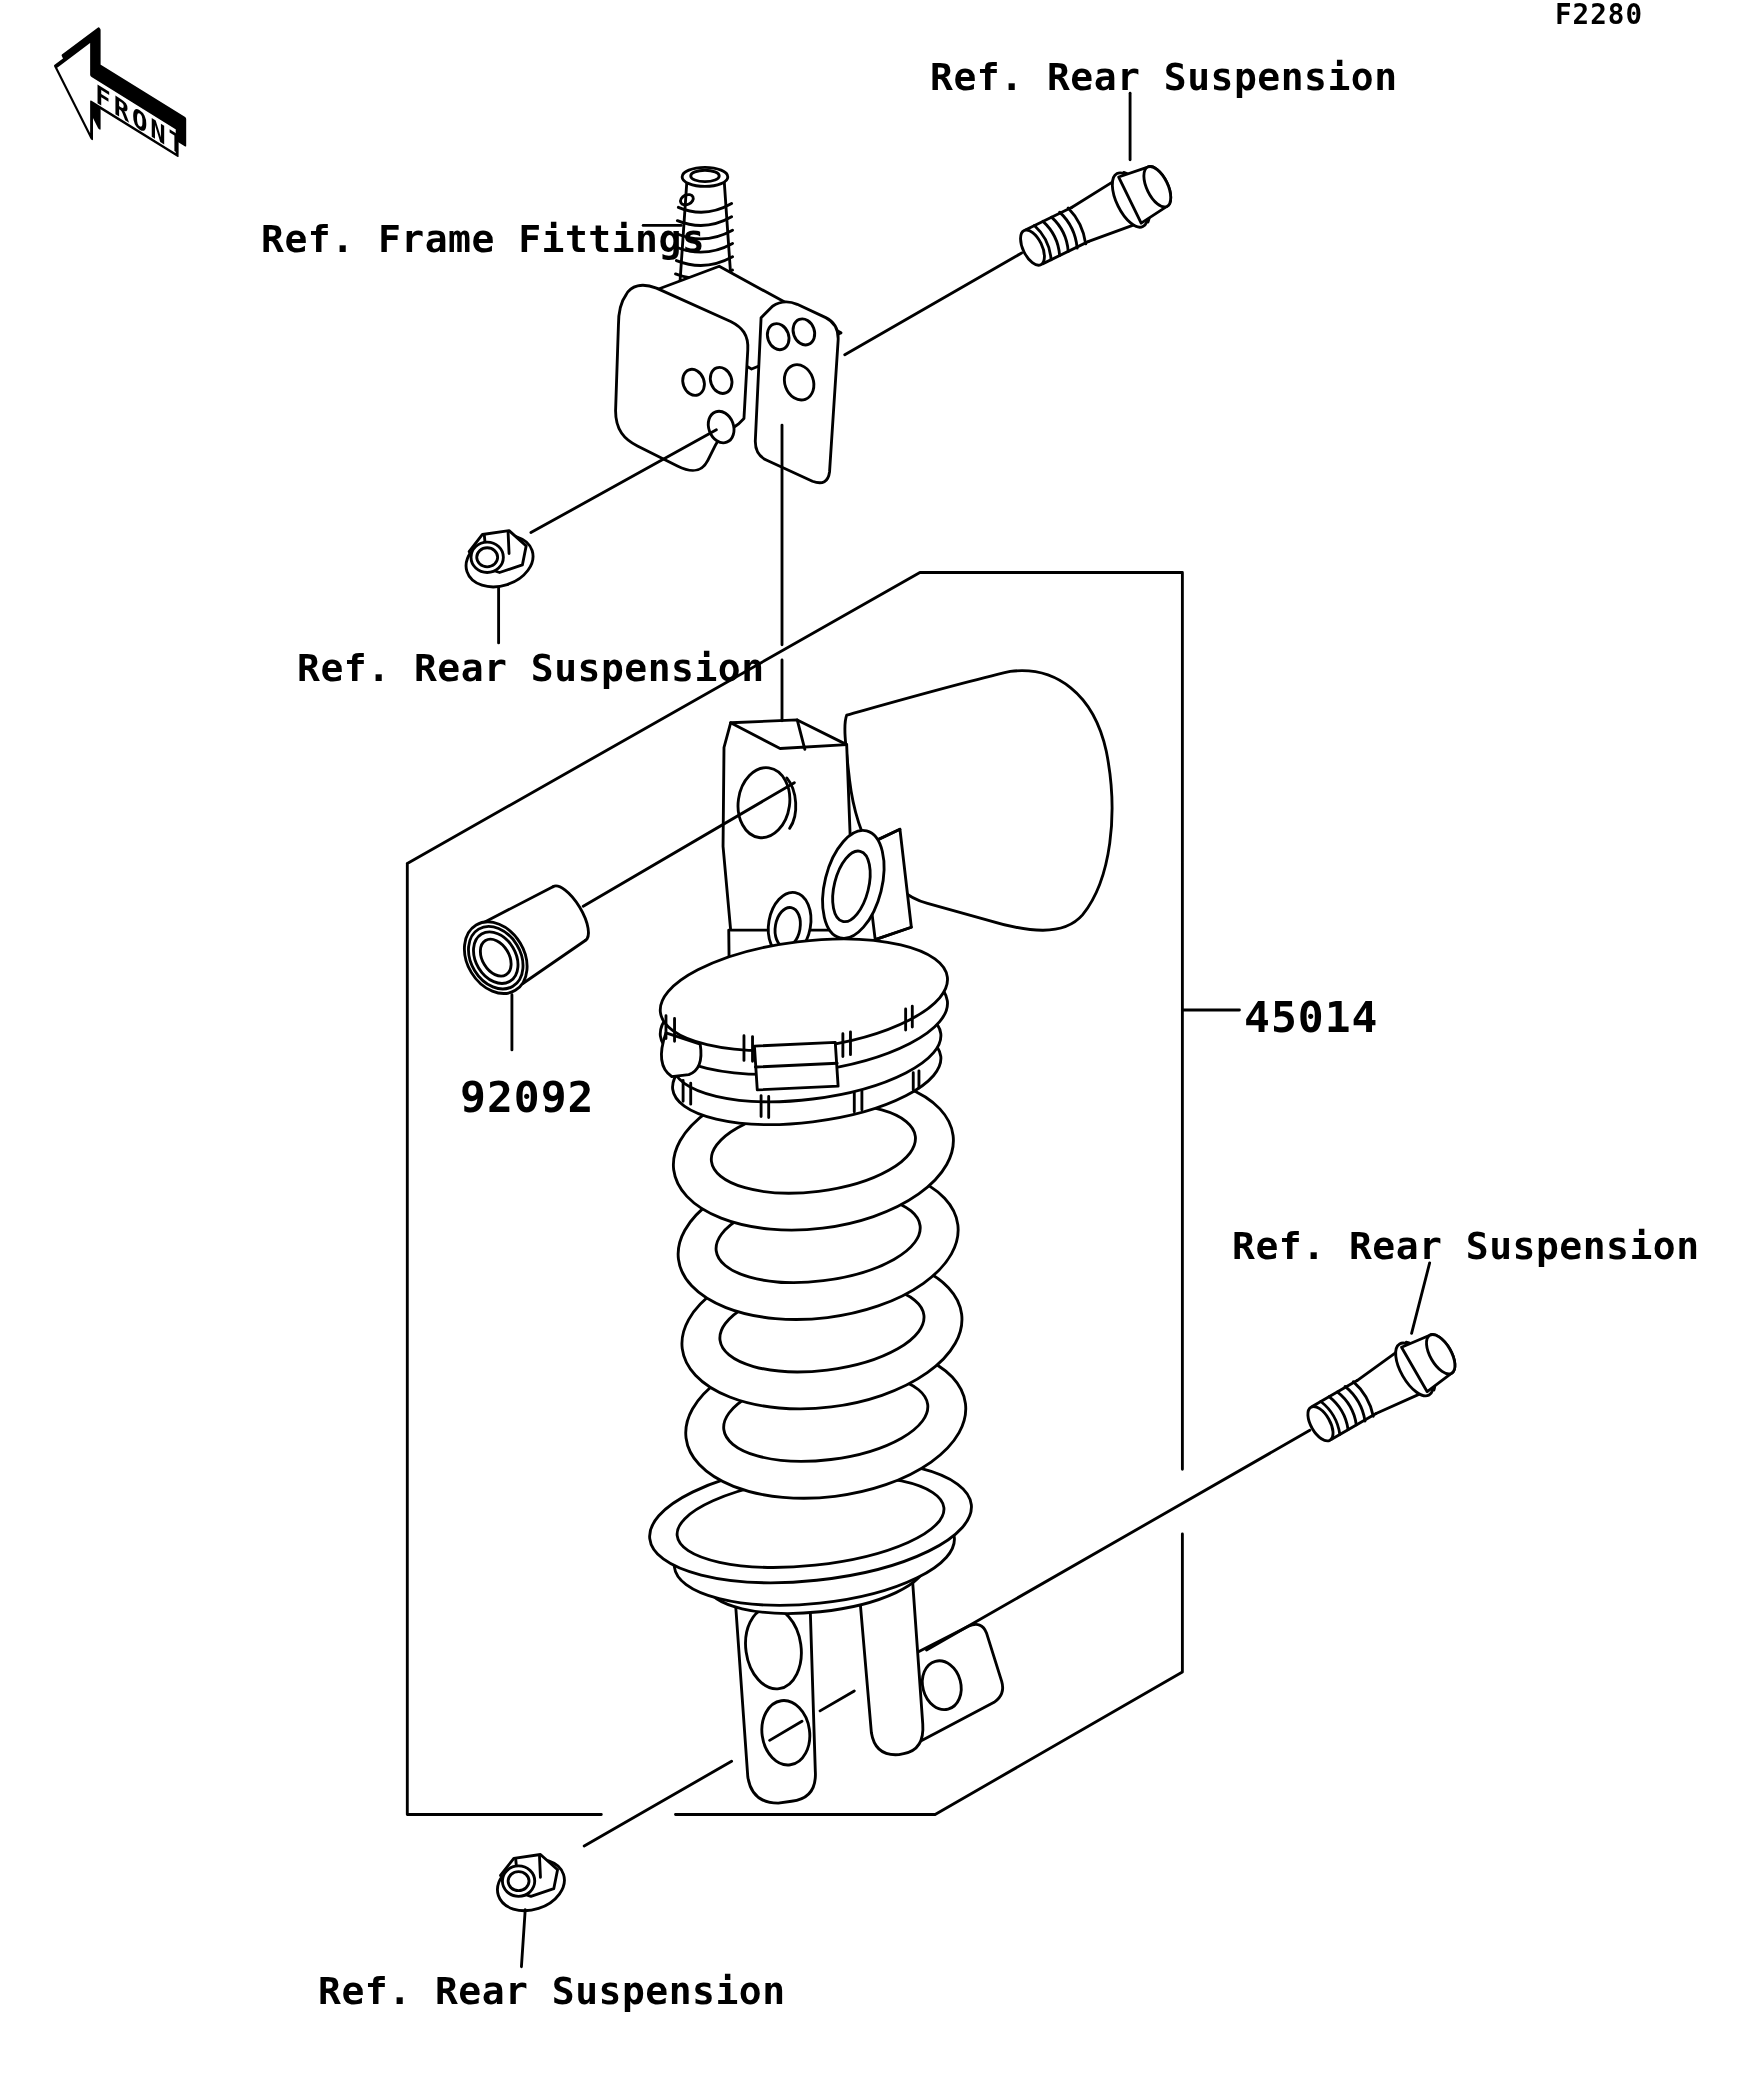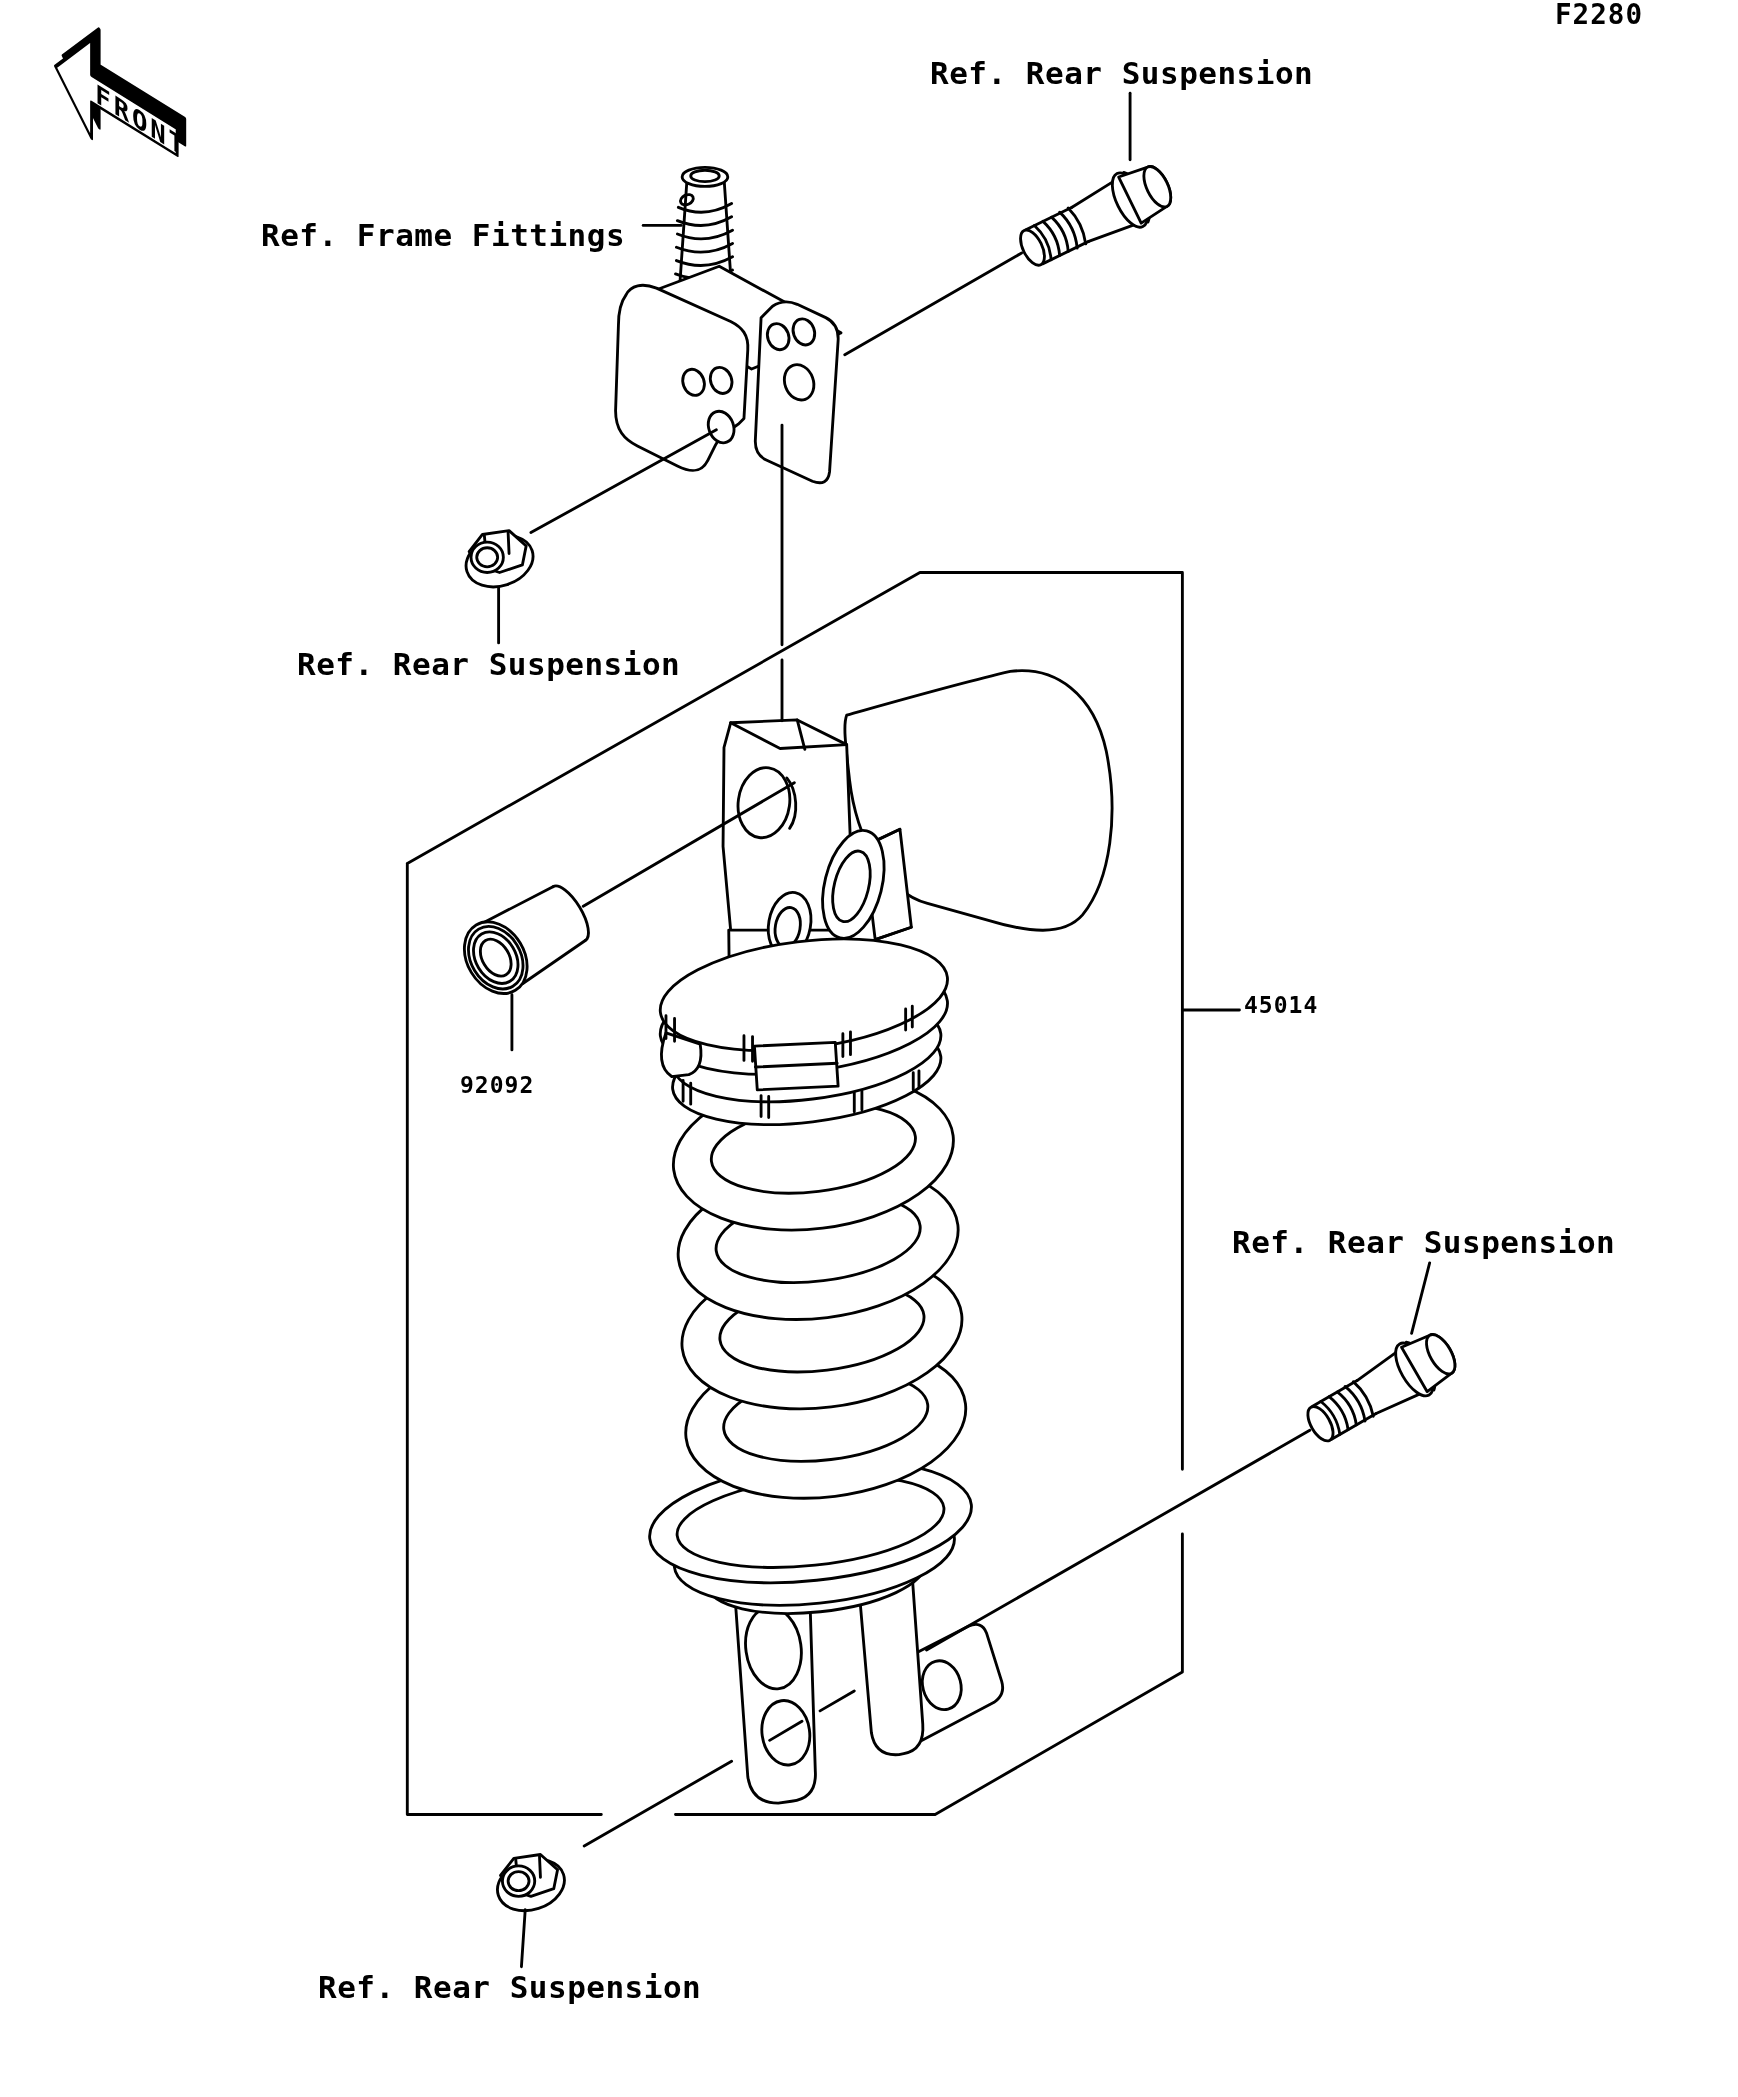--- a/index.html
+++ b/index.html
@@ -19,22 +19,22 @@
   #art .blk { fill:#000000; stroke:#000; }
   #art text {
     stroke:none; fill:#000;
     font-family:"DejaVu Sans Mono", monospace;
     font-weight:bold; font-size:27px; letter-spacing:3px;
   }
   .lbl {
     position:absolute; color:#000; white-space:pre;
     font-family:"DejaVu Sans Mono", monospace; font-weight:bold;
   }
-  .ref  { font-size:31px; letter-spacing:0.5px; }
-  .part { font-size:23px; letter-spacing:1px; }
+  .ref  { font-size:38px; letter-spacing:0.5px; }
+  .part { font-size:43px; letter-spacing:1px; }
   .code { font-size:27.6px; letter-spacing:1px; }
 </style>
 </head>
 <body>
 
 <div id="page">
 
   <svg id="art" viewBox="0 0 1828 2205">
 
     <defs>

